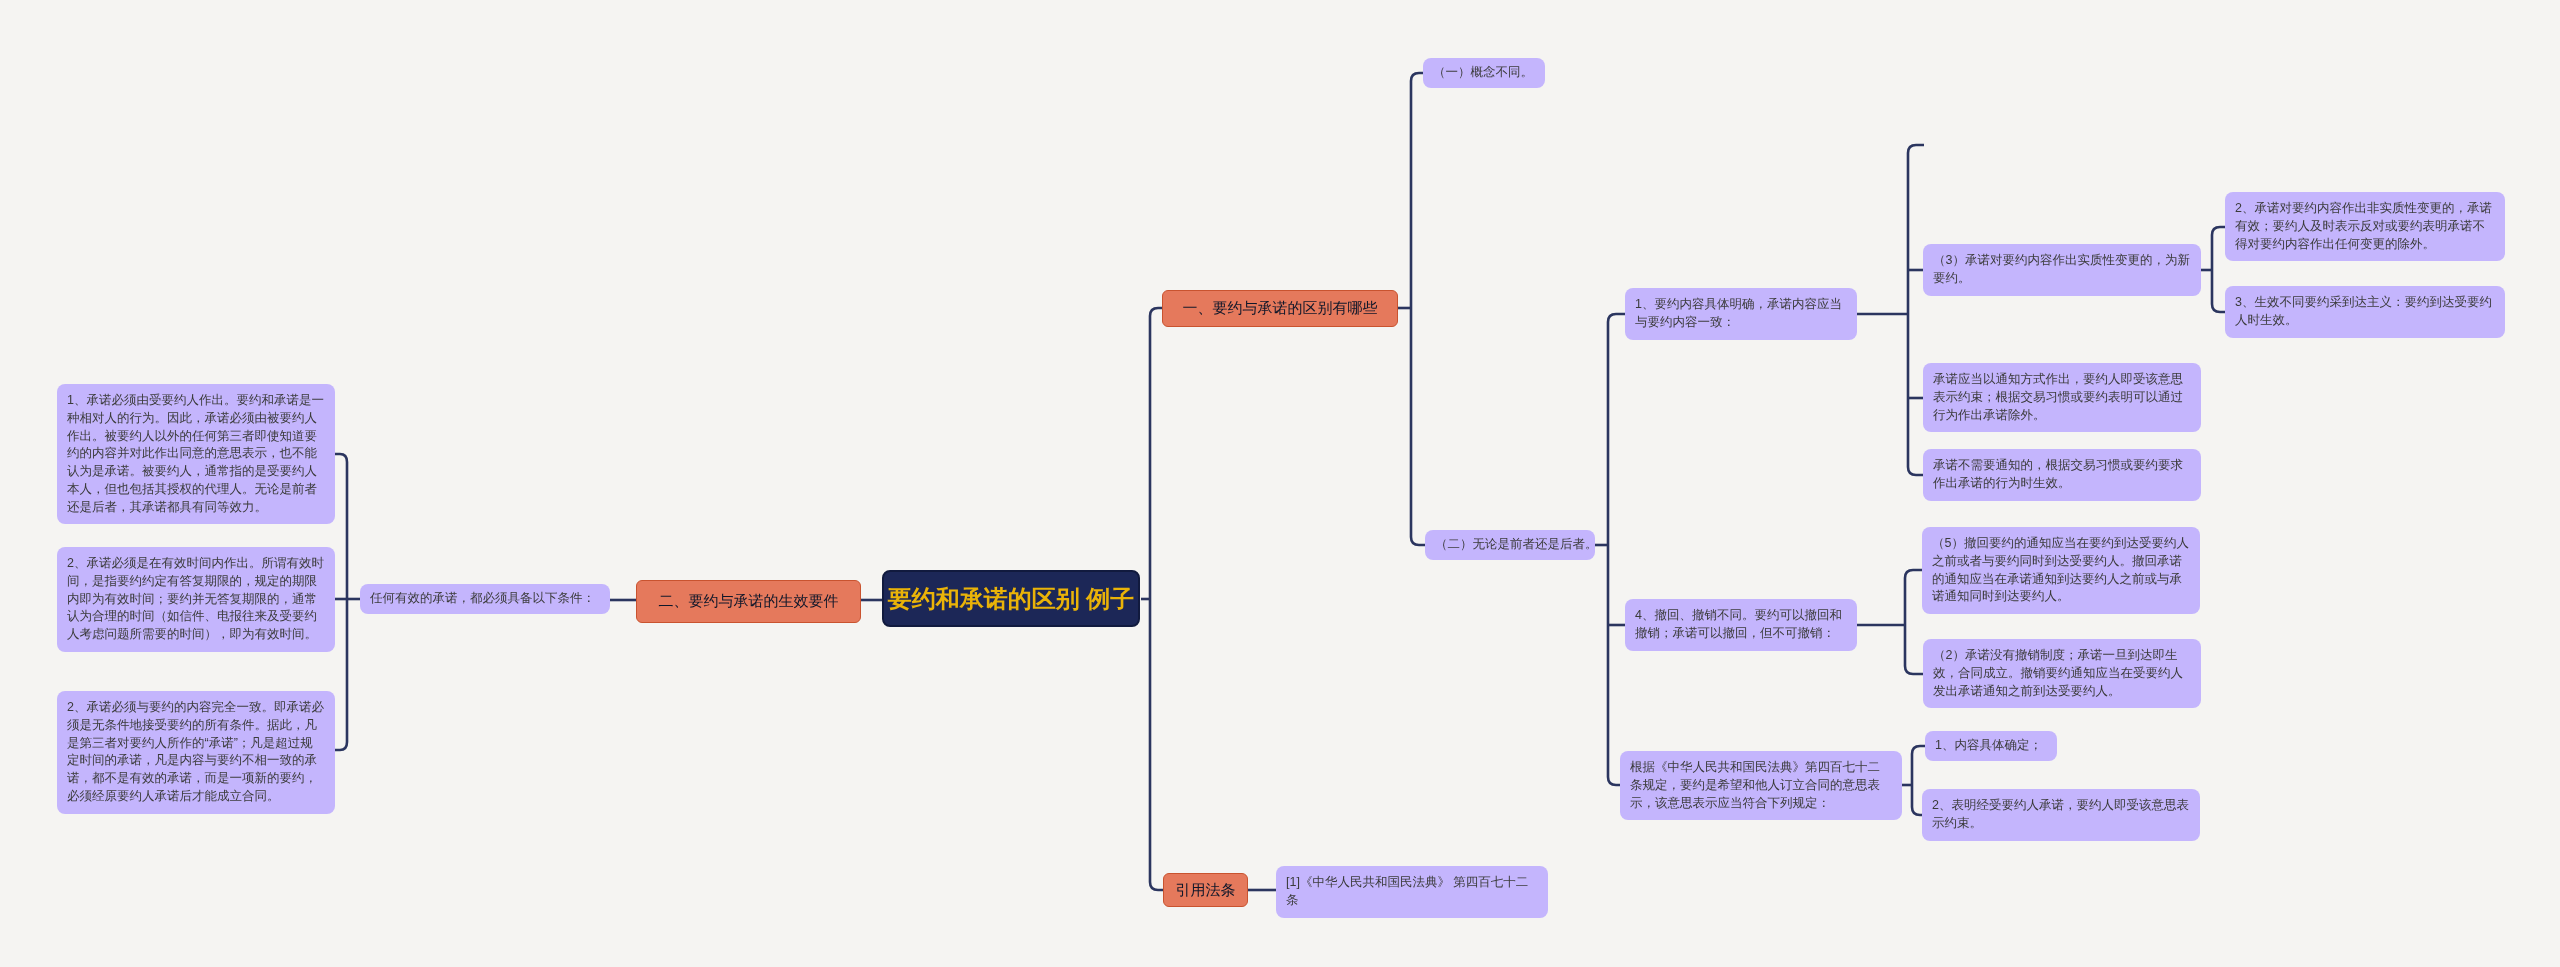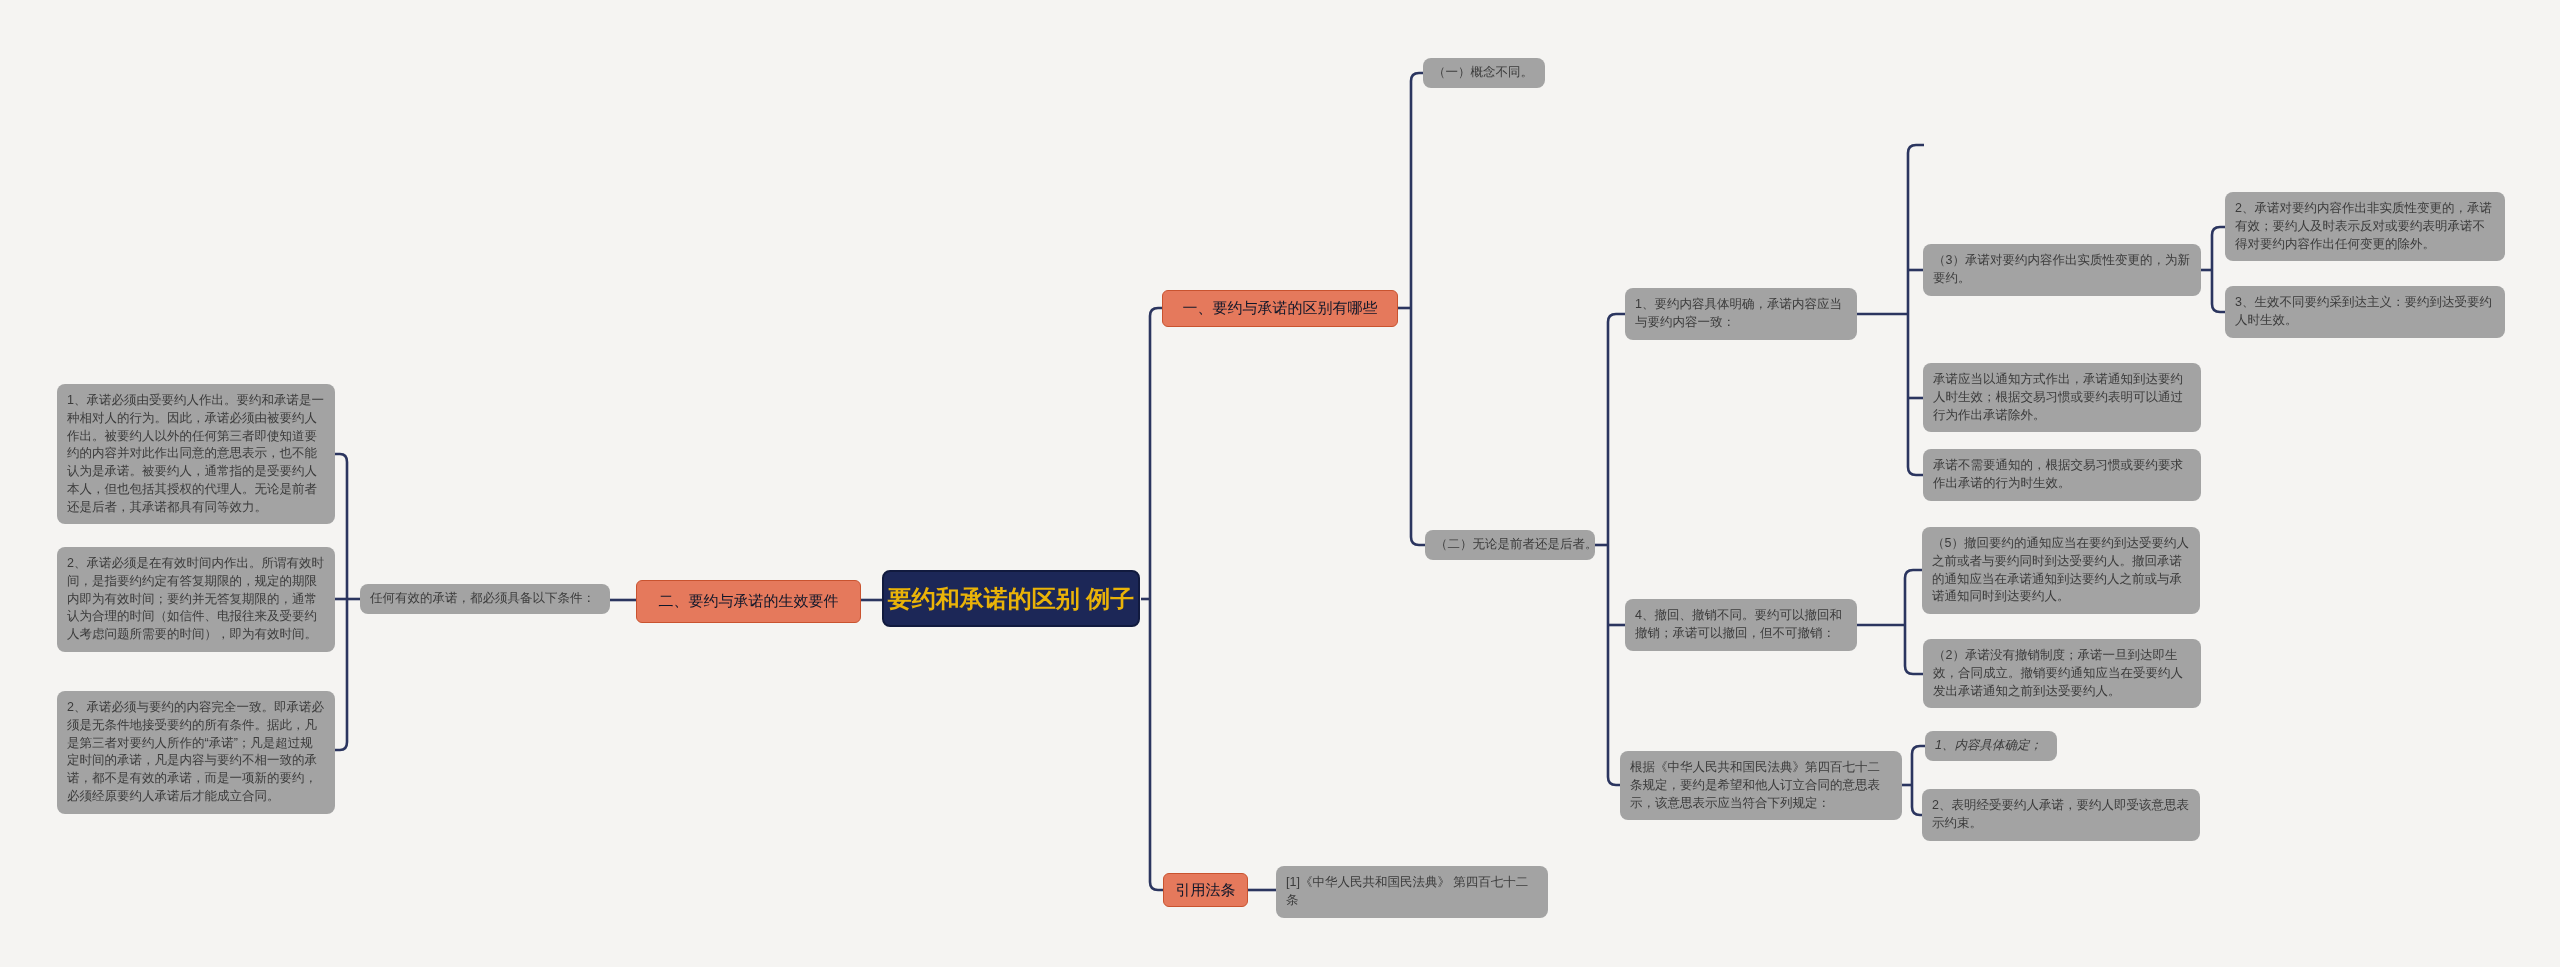--- a/index.html
+++ b/index.html
@@ -7,21 +7,21 @@
     width:2560px;height:967px;
     background:#f5f4f2;
     font-family:"Liberation Sans","DejaVu Sans",sans-serif;
     overflow:hidden;position:relative;
   }
   .canvas{position:absolute;left:0;top:0;width:2560px;height:967px;}
   svg.links{position:absolute;left:0;top:0;width:2560px;height:967px;pointer-events:none;}
   svg.links path{fill:none;stroke:#2b355f;stroke-width:2.6;stroke-linejoin:round;}
   .note{
     position:absolute;box-sizing:border-box;
-    background:#a3a3a3;border-radius:8px;
+    background:#c4b5fd;border-radius:8px;
     padding:8px 10px;font-size:12.5px;line-height:1.42;
     color:#3b3b3b;text-align:left;
   }
   .note.line1{padding:6px 10px;}
   .topic{
     position:absolute;box-sizing:border-box;
     background:#e5795c;border:1.5px solid #c9532f;border-radius:6px;
     color:#0f172a;font-size:15px;
     display:flex;align-items:center;justify-content:center;
     text-align:center;white-space:nowrap;
@@ -96,33 +96,33 @@
 
   <div class="note" style="left:1625px;top:288px;width:232px;">1、要约内容具体明确，承诺内容应当与要约内容一致：</div>
 
   <div class="note" style="left:1625px;top:599px;width:232px;">4、撤回、撤销不同。要约可以撤回和撤销；承诺可以撤回，但不可撤销：</div>
 
   <div class="note" style="left:1620px;top:751px;width:282px;">根据《中华人民共和国民法典》第四百七十二条规定，要约是希望和他人订立合同的意思表示，该意思表示应当符合下列规定：</div>
 
 
   <div class="note" style="left:1923px;top:244px;width:278px;">（3）承诺对要约内容作出实质性变更的，为新要约。</div>
 
-  <div class="note" style="left:1923px;top:363px;width:278px;">承诺应当以通知方式作出，承诺通知到达要约人时生效；根据交易习惯或要约表明可以通过行为作出承诺除外。</div>
+  <div class="note" style="left:1923px;top:363px;width:278px;">承诺应当以通知方式作出，要约人即受该意思表示约束；根据交易习惯或要约表明可以通过行为作出承诺除外。</div>
 
   <div class="note" style="left:1923px;top:449px;width:278px;">承诺不需要通知的，根据交易习惯或要约要求作出承诺的行为时生效。</div>
 
   <div class="note" style="left:2225px;top:192px;width:280px;">2、承诺对要约内容作出非实质性变更的，承诺有效；要约人及时表示反对或要约表明承诺不得对要约内容作出任何变更的除外。</div>
 
   <div class="note" style="left:2225px;top:286px;width:280px;">3、生效不同要约采到达主义：要约到达受要约人时生效。</div>
 
   <div class="note" style="left:1922px;top:527px;width:278px;">（5）撤回要约的通知应当在要约到达受要约人之前或者与要约同时到达受要约人。撤回承诺的通知应当在承诺通知到达要约人之前或与承诺通知同时到达要约人。</div>
 
   <div class="note" style="left:1923px;top:639px;width:278px;">（2）承诺没有撤销制度；承诺一旦到达即生效，合同成立。撤销要约通知应当在受要约人发出承诺通知之前到达受要约人。</div>
 
-  <div class="note line1" style="left:1925px;top:731px;width:132px;white-space:nowrap;font-style:italic;">1、内容具体确定；</div>
+  <div class="note line1" style="left:1925px;top:731px;width:132px;white-space:nowrap;">1、内容具体确定；</div>
 
   <div class="note" style="left:1922px;top:789px;width:278px;">2、表明经受要约人承诺，要约人即受该意思表示约束。</div>
 
   <div class="topic" style="left:1163px;top:873px;width:85px;height:34px;">引用法条</div>
 
   <div class="note" style="left:1276px;top:866px;width:272px;">[1]《中华人民共和国民法典》 第四百七十二条</div>
 
 </div>
 
 </body></html>

